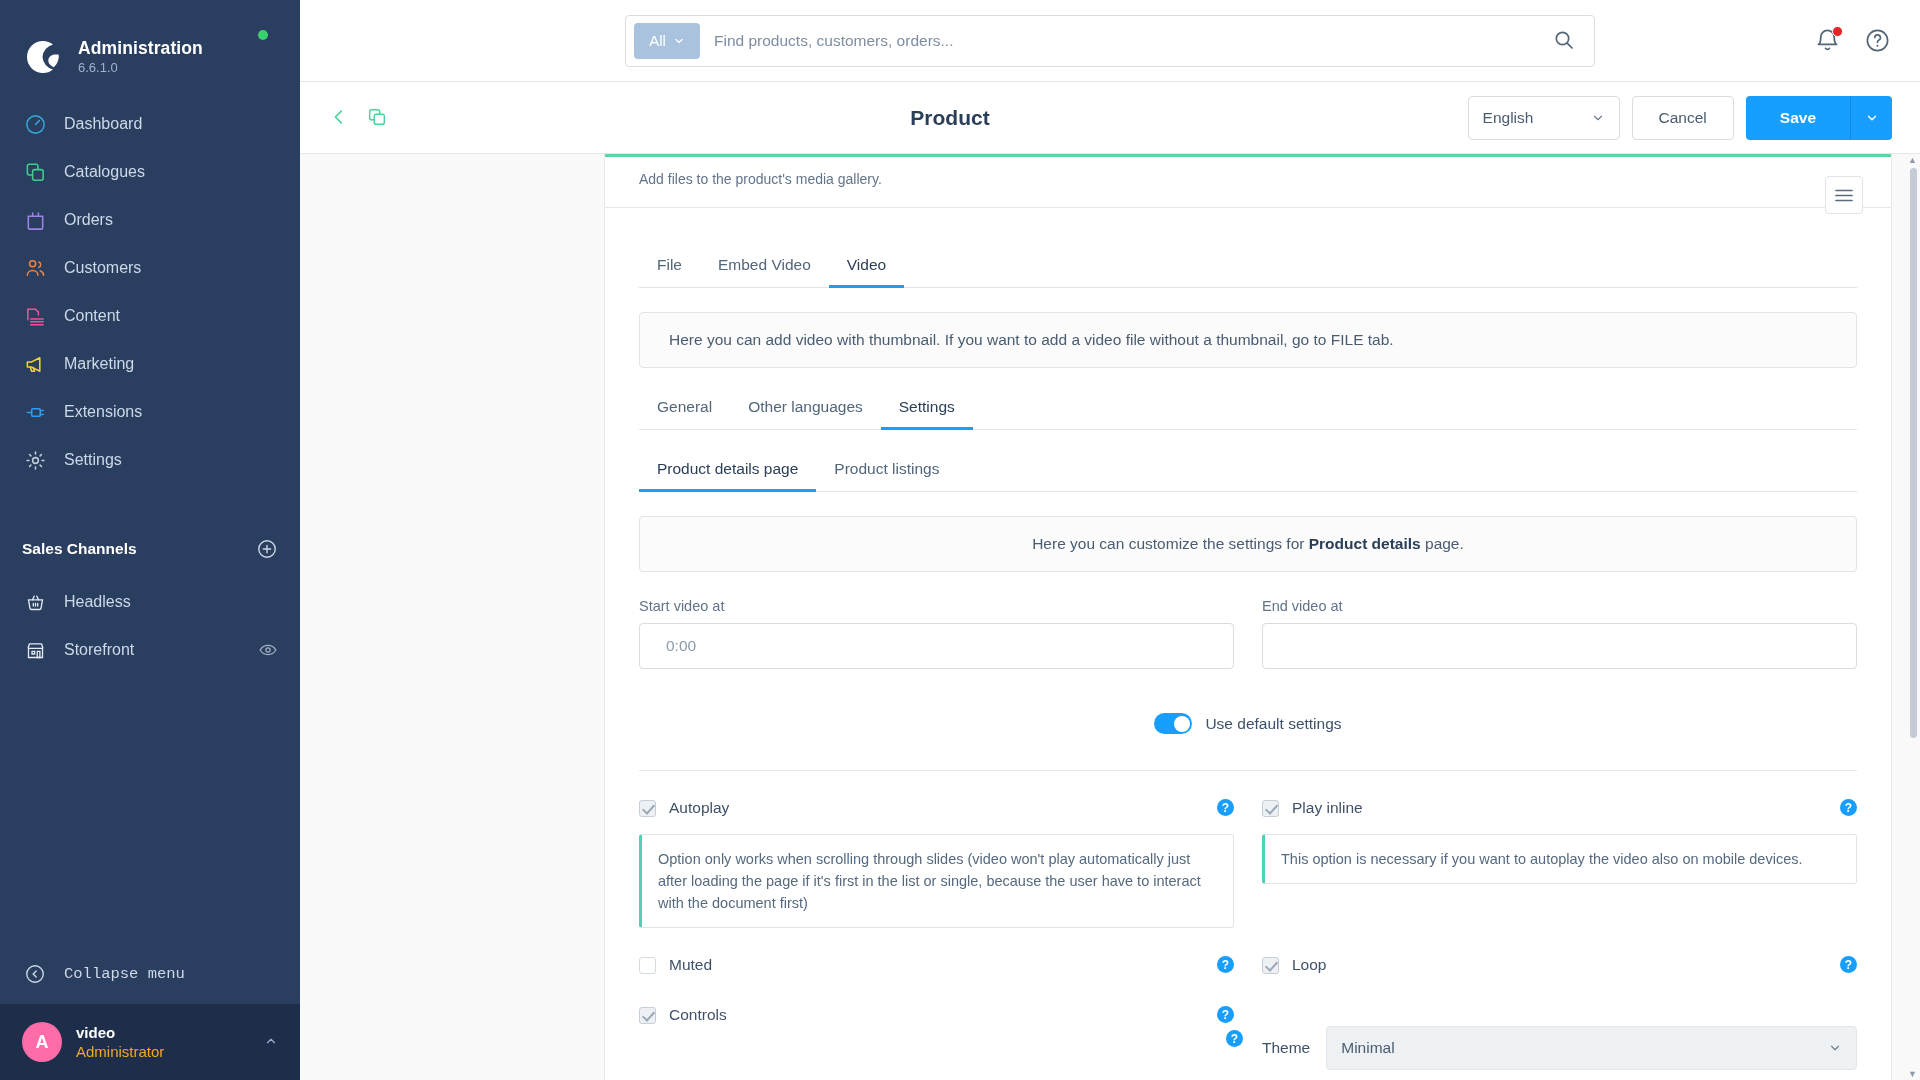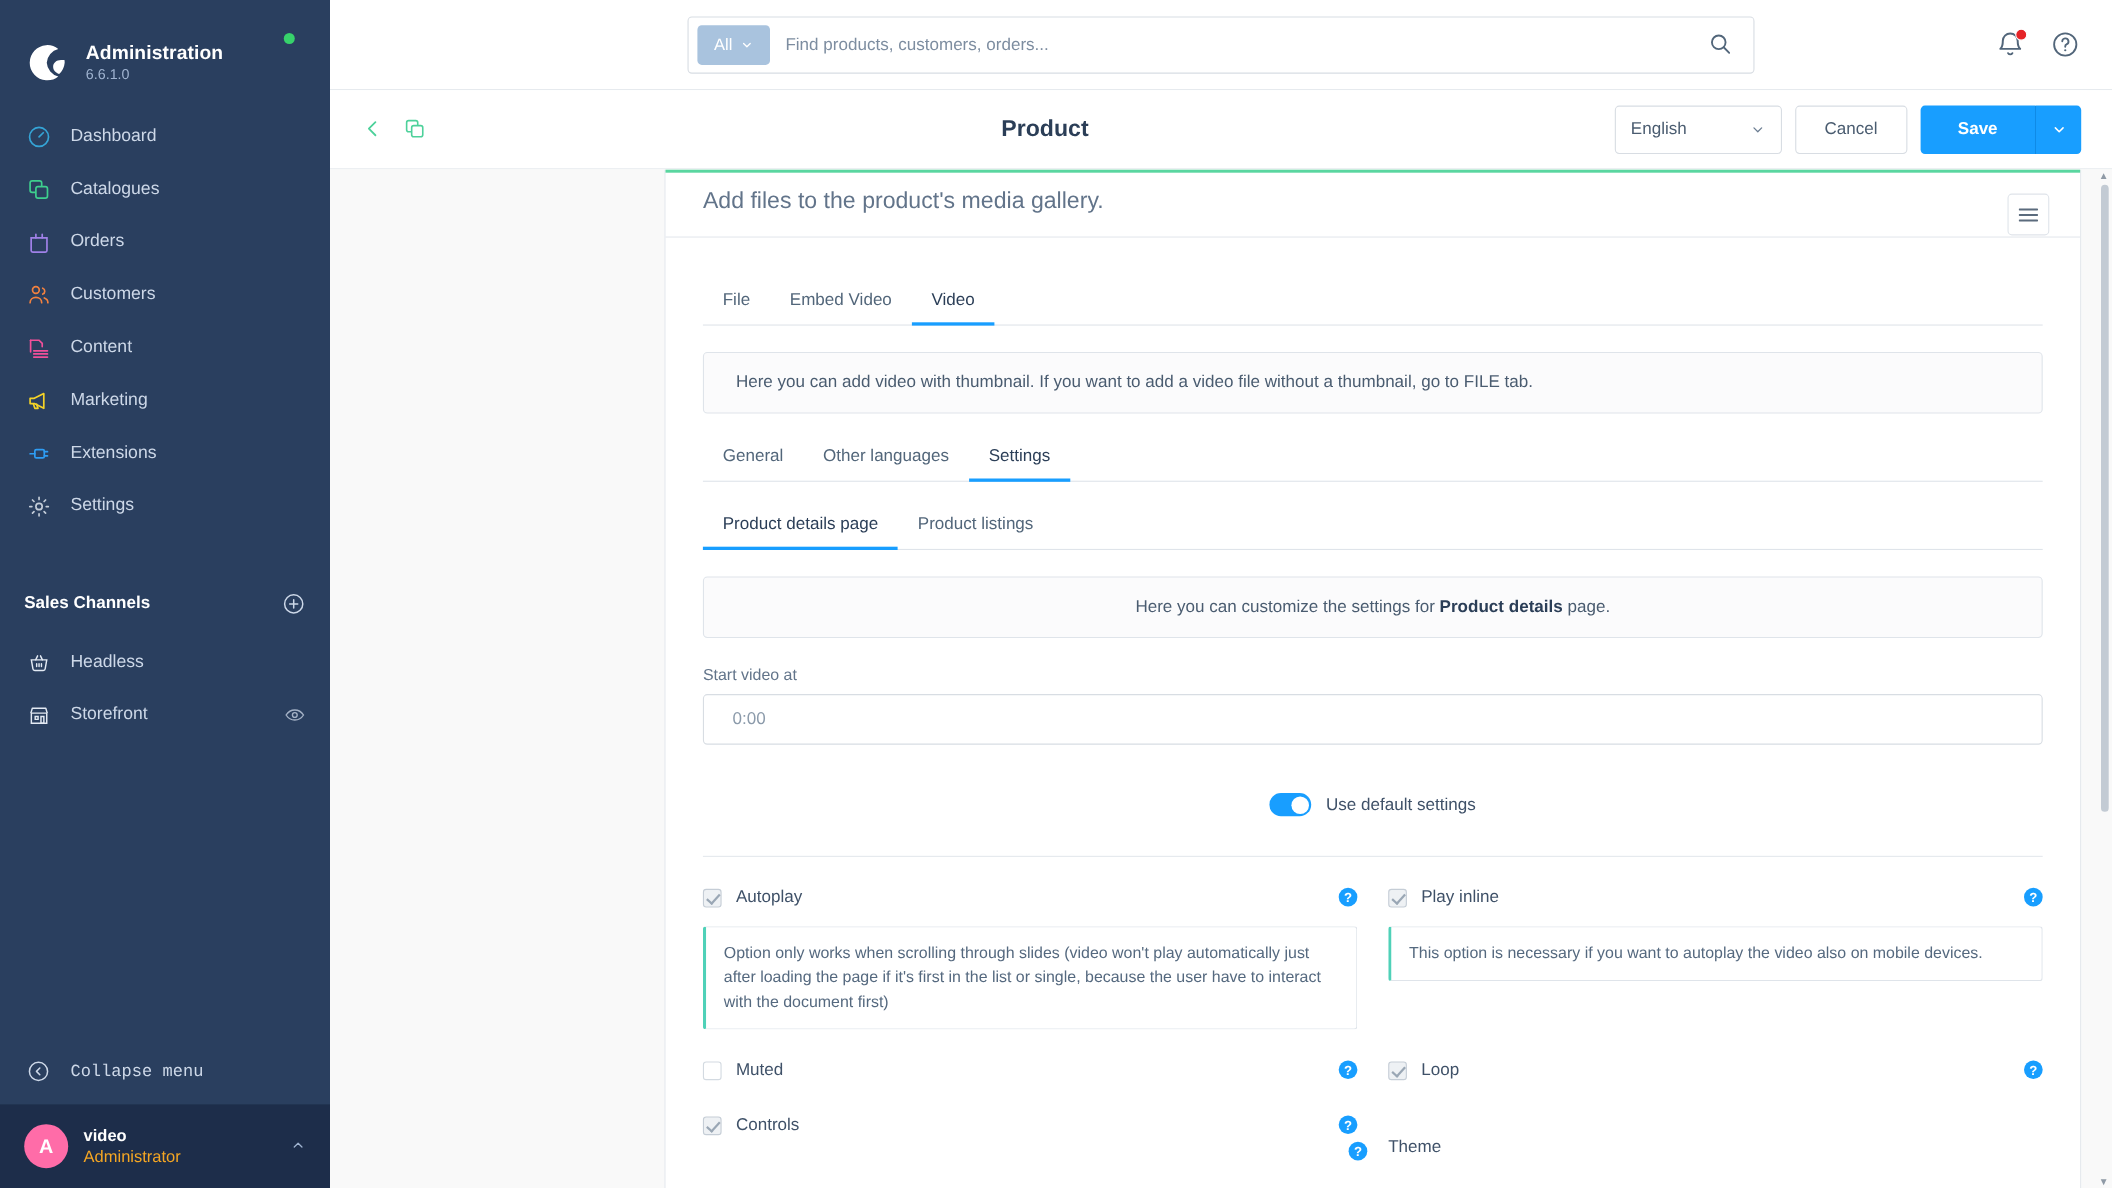--- a/index.html
+++ b/index.html
@@ -158,21 +158,21 @@
   }
   .card {
     position: absolute;
     left: 304px; top: 0; width: 1288px;
     background: #fff;
     border-left: 1px solid #e4e8ed; border-right: 1px solid #e4e8ed;
     border-bottom: 1px solid #e4e8ed;
     min-height: 1100px;
   }
   .card-sub {
-    padding: 14px 34px 20px 34px; font-size: 21px; color: #62748a;
+    padding: 14px 34px 20px 34px; font-size: 14px; color: #62748a;
     border-bottom: 1px solid #e4e8ed;
   }
 
   .hamburger {
     position: absolute; right: 28px; top: 22px;
     width: 38px; height: 38px; border: 1px solid #dfe4ea; border-radius: 4px;
     background: #fff; display: flex; align-items: center; justify-content: center;
     cursor: pointer;
   }
 
@@ -571,20 +571,24 @@
 
       <div class="notice notice-center">
         <span>Here you can customize the settings for </span><b>Product details</b><span> page.</span>
       </div>
 
       <div class="form-row">
         <div class="field">
           <div class="field-label">Start video at</div>
           <input class="field-input" type="text" value="" placeholder="0:00" style="">
         </div>
+        <div class="field">
+          <div class="field-label">End video at</div>
+          <input class="field-input" type="text" value="" placeholder="" style="">
+        </div>
       </div>
 
       <div class="toggle-row">
         <span class="toggle">
             <span class="knob"></span>
           </span>
         <span class="toggle-label">Use default settings</span>
       </div>
 
       <div class="hr"></div>
@@ -630,20 +634,26 @@
             <span class="cbox checked"></span>
             <span class="opt-label">Controls</span>
             <span class="help-ico">?</span>
           </div>
         </div>
 
         <div class="opt-cell">
           <div class="theme-row">
             <span class="help-ico theme-help">?</span>
             <span class="theme-label">Theme</span>
+            <span class="select-box">
+              <span>Minimal</span>
+              <svg class="caret" width="14" height="14" viewBox="0 0 24 24" fill="none" stroke="#6b7d92" stroke-width="2">
+                <path d="M6 9l6 6 6-6" stroke-linecap="round" stroke-linejoin="round"></path>
+              </svg>
+            </span>
           </div>
         </div>
       </div>
 
     </div>
 
     <div class="vscroll-outer">
       <span class="scroll-arrow" style="top:0">▲</span>
       <span class="vscroll-thumb" style="top:14px; height:570px;"></span>
       <span class="scroll-arrow" style="bottom:0">▼</span>

